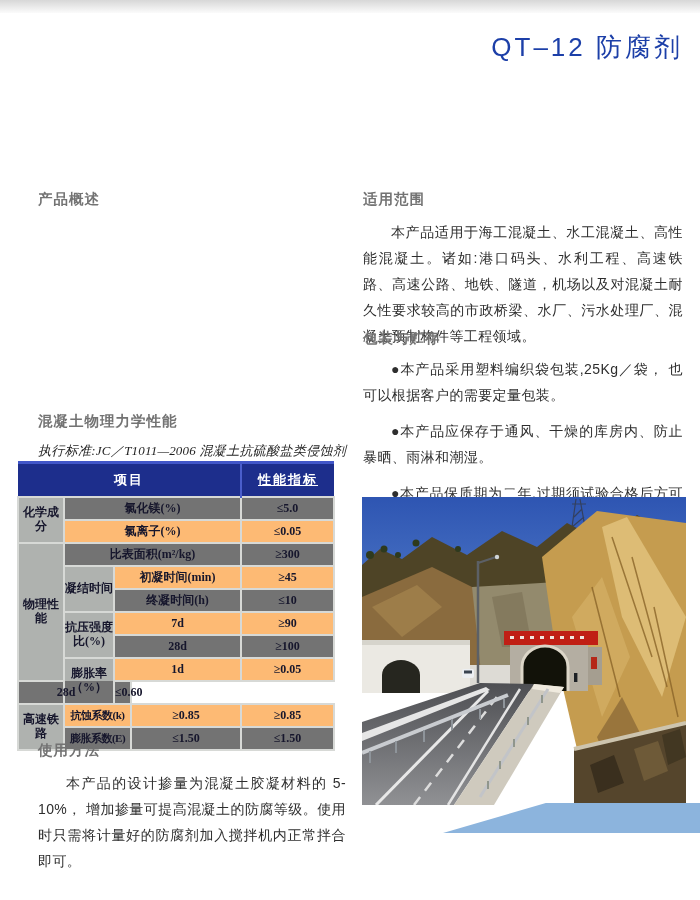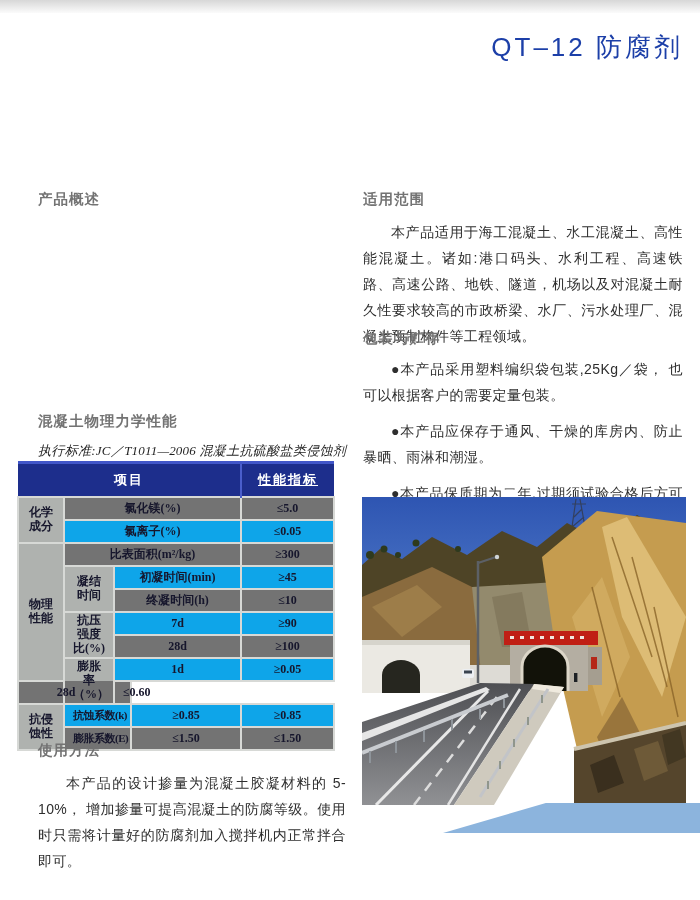--- a/index.html
+++ b/index.html
@@ -25,23 +25,23 @@
   #sec-performance .std-note{margin:11px 0 0 0;text-indent:0;font-family:"Liberation Serif",serif;
     font-style:italic;font-size:13px;line-height:18px;color:#1f1f1f;letter-spacing:0.2px;}
   #sec-usage{left:38px;top:741px;width:308px;}
   
   .perf-table{position:absolute;left:17px;top:461px;width:316px;border-collapse:collapse;
     table-layout:fixed;font-family:"Liberation Serif",serif;font-weight:bold;color:#16162c;}
   .perf-table th{background:#1d2e8c;color:#ffffff;font-family:"Liberation Sans",sans-serif;
     font-size:13px;font-weight:bold;height:30px;border:0;border-top:3px solid #4156c8;letter-spacing:2px;}
   .perf-table th.vh{border-left:2px solid #4a5ecc;text-decoration:underline;}
   .perf-table td{border:2px solid #d7d9d6;text-align:center;vertical-align:middle;
-    height:19px;padding:1px 8px;font-size:12px;line-height:1.15;}
+    height:19px;padding:1px 0;font-size:12px;line-height:1.15;}
   .perf-table tr.rA td{background:#737373;}
-  .perf-table tr.rB td{background:#0ea5e9;}
+  .perf-table tr.rB td{background:#fdba74;}
   .perf-table td.grp,.perf-table td.sub{background:#afb2af !important;font-size:12px;}
   .perf-table td.tight{font-size:11px;letter-spacing:-0.5px;white-space:nowrap;}
   
   .photo{position:absolute;left:362px;top:497px;width:324px;height:308px;overflow:hidden;}
   .photo svg{display:block;}
   
   .wedge{position:absolute;left:443px;top:803px;width:257px;height:30px;background:#8cb4dd;
     clip-path:polygon(0 100%,40% 0,100% 0,100% 100%);}
 </style>
 </head>
@@ -126,21 +126,21 @@
       <tr class="rB">
         <td rowspan="2" class="sub">膨胀率（%）</td>
         <td colspan="2">1d</td>
         <td>≥0.05</td>
       </tr>
       <tr class="rA">
         <td colspan="2">28d</td>
         <td>≤0.60</td>
       </tr>
       <tr class="rB">
-        <td rowspan="2" class="grp">抗侵蚀性</td>
+        <td rowspan="2" class="grp">高速铁路</td>
         <td colspan="2" class="tight">抗蚀系数(k)</td>
         <td>≥0.85</td>
         <td>≥0.85</td>
       </tr>
       <tr class="rA">
         <td colspan="2" class="tight">膨胀系数(E)</td>
         <td>≤1.50</td>
         <td>≤1.50</td>
       </tr>
     </tbody>

